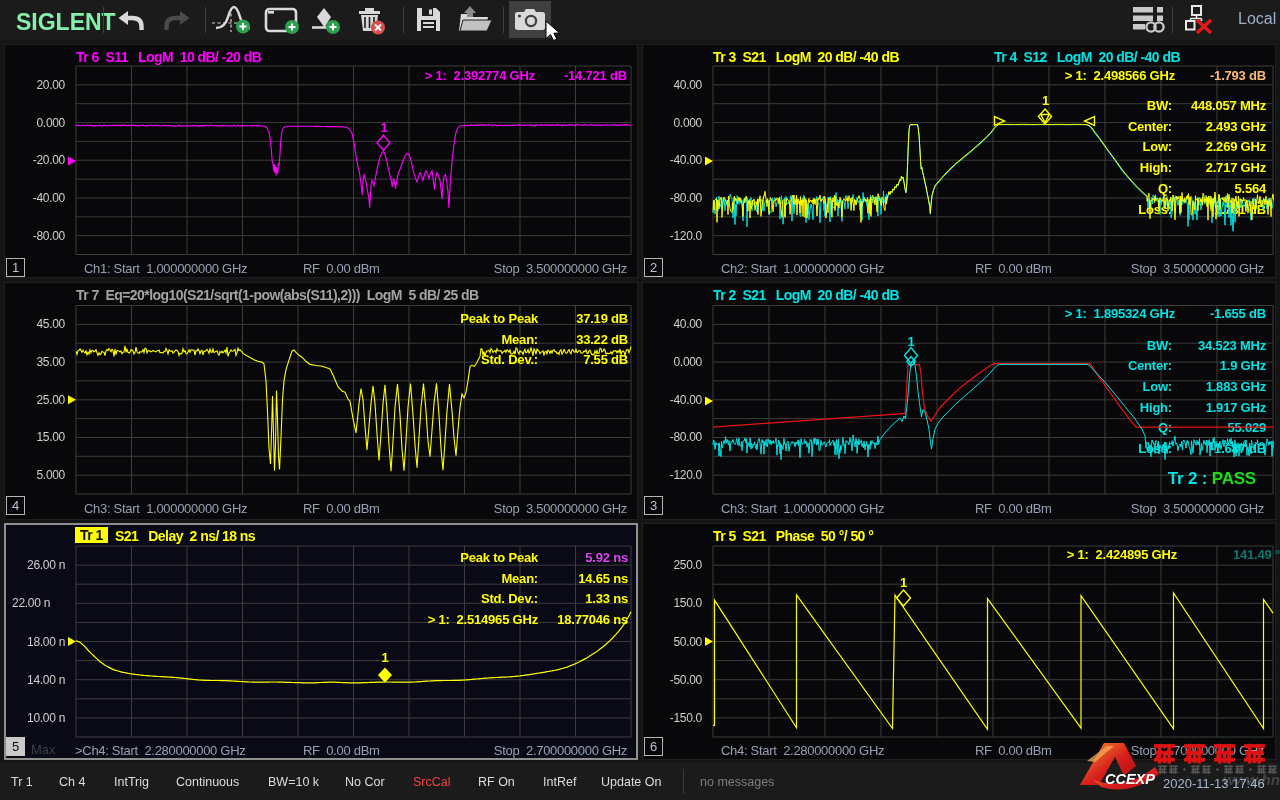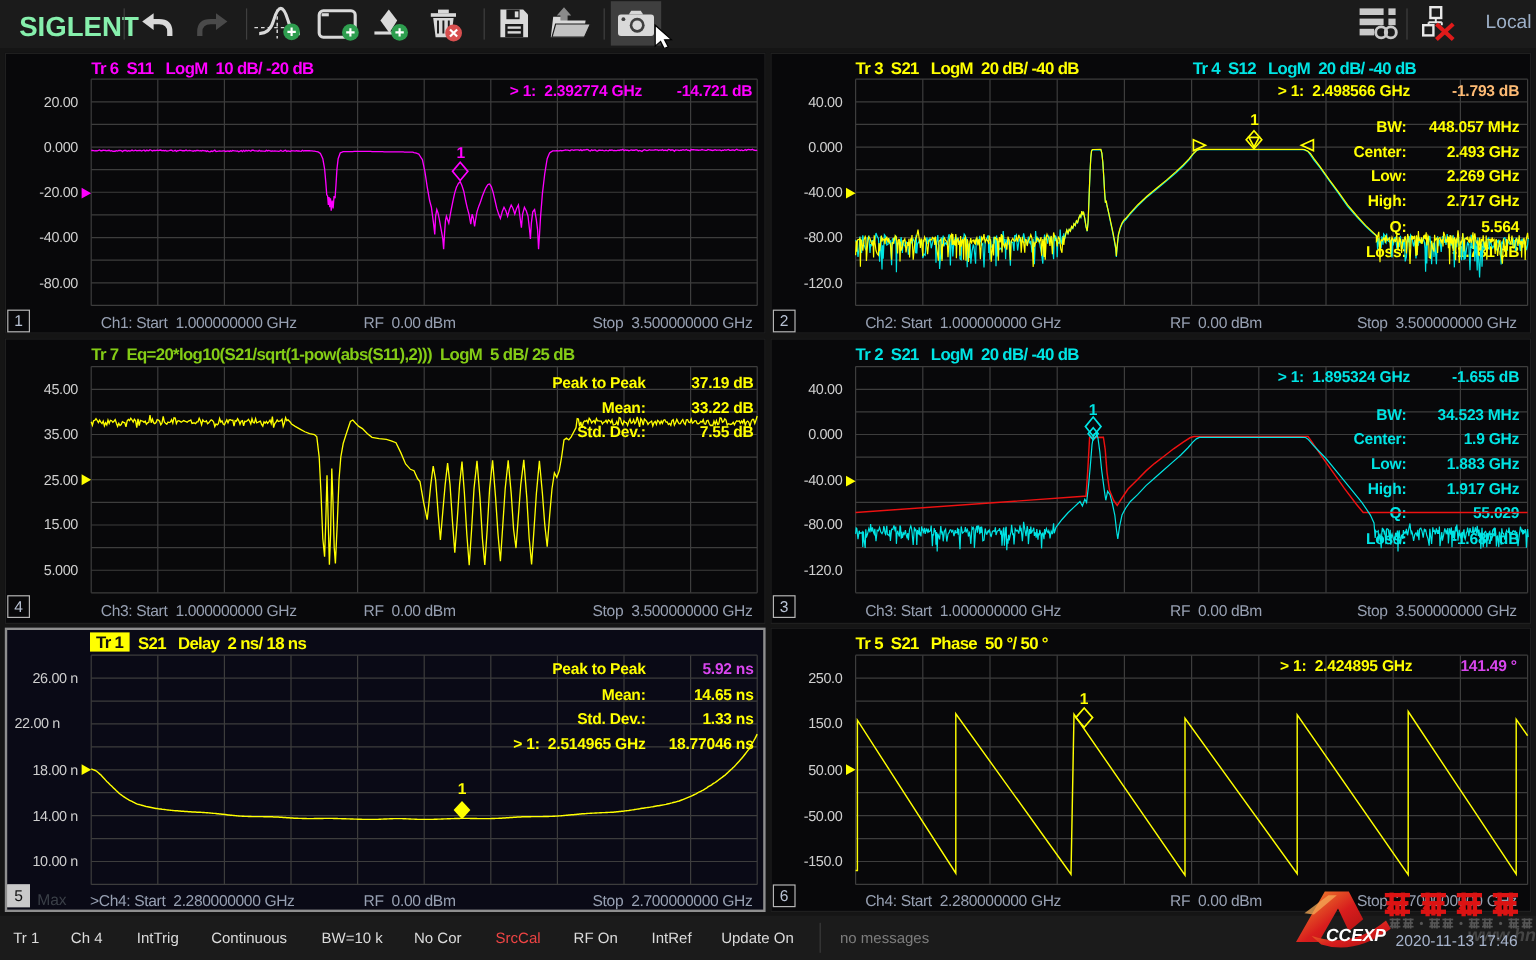--- a/index.html
+++ b/index.html
@@ -225,20 +225,21 @@
     <div class="ro ror" style="top:76px;left:380px;width:150px;color:#00e4e4">Center:</div>
     <div class="ro ror" style="top:76px;left:480px;width:144px;color:#00e4e4">1.9 GHz</div>
     <div class="ro ror" style="top:97px;left:380px;width:150px;color:#00e4e4">Low:</div>
     <div class="ro ror" style="top:97px;left:480px;width:144px;color:#00e4e4">1.883 GHz</div>
     <div class="ro ror" style="top:118px;left:380px;width:150px;color:#00e4e4">High:</div>
     <div class="ro ror" style="top:118px;left:480px;width:144px;color:#00e4e4">1.917 GHz</div>
     <div class="ro ror" style="top:138px;left:380px;width:150px;color:#00e4e4">Q:</div>
     <div class="ro ror" style="top:138px;left:480px;width:144px;color:#00e4e4">55.029</div>
     <div class="ro ror" style="top:159px;left:380px;width:150px;color:#00e4e4">Loss:</div>
     <div class="ro ror" style="top:159px;left:480px;width:144px;color:#00e4e4">-1.687 dB</div>
+    <div class="ro ror" style="top:187px;left:380px;width:234px;color:#00e4e4;font-size:17px">Tr 2 : <span style="color:#19dd19">PASS</span></div>
     <div class="ft" style="left:79px;top:218.5px">Ch3: Start  1.000000000 GHz</div>
     <div class="ft" style="left:333px;top:218.5px">RF&nbsp; 0.00 dBm</div>
     <div class="ft" style="left:0;top:218.5px;width:622px;text-align:right">Stop  3.500000000 GHz</div>
     <div class="nb">3</div>
     <svg class="ly t" width="634" height="238">
       <polyline points="71.0,145.1 261.0,131.6 263.0,131.6 264.5,109.5 266.0,82.6 277.5,82.3 279.0,92.5 280.5,111.4 282.5,126.4 286.0,134.9 289.0,139.2 293.0,133.0 298.0,125.5 306.0,117.5 313.0,110.4 320.0,104.3 328.0,98.2 336.0,92.0 344.0,86.4 350.0,82.6 353.0,81.7 448.0,81.7 451.0,85.9 458.0,96.3 468.0,110.4 478.0,124.6 488.0,137.8 494.0,145.1 631.0,145.1" fill="none" stroke="#ee1111" stroke-width="1.2"></polyline>
       <polyline points="71.0,162.9 71.5,158.0 72.0,158.5 73.0,167.4 74.0,160.3 74.5,162.4 75.0,162.1 76.0,162.3 76.5,161.5 77.0,173.9 77.5,160.9 78.0,167.5 79.0,174.7 79.5,159.0 80.0,165.9 81.0,162.8 82.0,158.4 83.0,161.7 83.5,154.7 84.0,159.2 84.5,161.0 85.0,157.4 85.5,159.3 86.0,161.8 86.5,163.0 87.0,158.6 88.0,169.0 89.0,159.8 90.0,160.4 91.0,157.4 92.0,161.4 92.5,162.1 93.0,162.7 94.0,160.6 94.5,156.4 95.0,158.1 95.5,162.5 96.0,163.4 96.5,159.8 97.0,156.1 97.5,163.5 98.0,163.5 99.0,164.4 99.5,159.7 100.0,168.8 101.0,159.0 102.0,159.2 103.0,155.9 104.0,160.8 104.5,156.8 105.0,171.2 105.5,163.2 106.0,160.3 107.0,163.8 107.5,165.1 108.0,155.9 108.5,157.4 109.0,166.9 109.5,161.2 110.0,166.3 111.0,162.2 111.5,163.3 112.0,162.3 112.5,159.8 113.0,163.1 114.0,166.7 114.5,162.2 115.0,168.1 115.5,163.4 116.0,159.1 117.0,156.3 117.5,157.9 118.0,161.2 119.0,172.2 120.0,157.5 120.5,160.6 121.0,158.7 121.5,161.5 122.0,172.2 122.5,159.7 123.0,161.6 123.5,163.3 124.0,157.5 124.5,164.1 125.0,162.7 125.5,165.0 126.0,156.7 126.5,160.1 127.0,158.4 127.5,161.7 128.0,161.0 128.5,157.9 129.0,162.9 130.0,159.0 131.0,161.2 131.5,158.6 132.0,161.3 132.5,160.9 133.0,160.7 133.5,159.5 134.0,156.0 135.0,173.2 135.5,163.0 136.0,164.3 136.5,158.1 137.0,161.4 137.5,159.7 138.0,171.9 138.5,161.4 139.0,177.6 139.5,162.7 140.0,164.2 141.0,167.5 142.0,156.3 142.5,161.0 143.0,162.7 143.5,161.7 144.0,169.1 145.0,160.7 146.0,159.0 147.0,169.3 148.0,163.1 148.5,162.2 149.0,161.8 149.5,159.9 150.0,159.5 150.5,159.7 151.0,161.3 152.0,160.0 153.0,164.8 154.0,159.8 154.5,162.1 155.0,161.8 155.5,161.8 156.0,157.8 156.5,163.6 157.0,158.8 158.0,175.6 158.5,163.6 159.0,156.7 160.0,162.3 161.0,161.4 162.0,160.3 162.5,157.2 163.0,161.7 164.0,159.1 164.5,160.3 165.0,165.1 165.5,163.9 166.0,160.9 167.0,171.3 168.0,157.7 168.5,158.7 169.0,157.5 169.5,158.5 170.0,174.6 171.0,159.9 172.0,156.2 172.5,161.9 173.0,156.3 173.5,156.4 174.0,159.2 174.5,163.1 175.0,157.1 175.5,162.2 176.0,156.8 176.5,159.7 177.0,168.7 178.0,168.1 179.0,158.4 180.0,163.1 180.5,163.1 181.0,161.1 181.5,160.3 182.0,161.3 182.5,159.8 183.0,161.5 183.5,164.6 184.0,165.0 185.0,161.0 185.5,160.4 186.0,160.2 186.5,160.9 187.0,160.2 187.5,157.4 188.0,163.8 189.0,160.8 190.0,160.0 190.5,159.9 191.0,158.2 192.0,163.6 192.5,160.1 193.0,172.7 194.0,159.3 194.5,157.6 195.0,172.7 196.0,158.7 196.5,156.9 197.0,176.6 197.5,166.9 198.0,171.0 198.5,163.6 199.0,168.3 200.0,163.1 200.5,161.4 201.0,155.3 202.0,163.9 202.5,162.4 203.0,171.8 204.0,158.6 205.0,160.4 206.0,160.0 207.0,162.7 208.0,155.7 208.5,159.7 209.0,158.9 210.0,168.9 210.5,162.4 211.0,152.9 211.5,155.7 212.0,159.2 212.5,161.7 213.0,164.9 214.0,156.4 214.5,159.0 215.0,171.4 216.0,158.9 216.5,162.9 217.0,156.8 217.5,162.3 218.0,161.1 219.0,159.2 219.5,157.8 220.0,164.6 220.5,161.5 221.0,163.1 221.5,166.0 222.0,158.9 223.0,167.8 223.5,162.4 224.0,164.1 224.5,159.5 225.0,162.0 225.5,163.2 226.0,175.1 226.5,162.7 227.0,162.2 227.5,164.2 228.0,167.4 228.5,158.8 229.0,163.3 230.0,158.6 230.5,160.0 231.0,161.2 231.5,161.9 232.0,160.2 232.5,161.7 233.0,166.6 234.0,160.6 235.0,163.1 236.0,154.1 236.5,162.4 238.0,157.5 243.0,150.9 248.0,145.3 253.0,140.6 256.0,137.8 258.0,135.9 260.0,139.6 262.0,134.0 263.5,136.8 265.0,123.6 266.5,107.6 268.0,88.7 269.5,79.8 271.5,78.8 273.0,83.1 274.5,94.4 276.0,109.5 277.5,120.8 278.5,128.3 279.5,134.9 281.0,127.4 283.0,130.2 285.0,137.8 287.0,147.2 288.5,160.4 289.5,167.0 291.0,156.6 293.0,147.2 296.0,141.5 300.0,135.9 306.0,130.2 313.0,122.7 320.0,116.5 328.0,109.5 335.0,103.3 342.0,97.2 348.0,91.1 352.0,86.4 355.0,83.7 357.5,82.5 359.0,82.4 362.0,82.4 365.0,82.4 368.0,82.4 371.0,82.4 374.0,82.4 377.0,82.4 380.0,82.4 383.0,82.4 386.0,82.4 389.0,82.4 392.0,82.4 395.0,82.4 398.0,82.4 401.0,82.4 404.0,82.4 407.0,82.4 410.0,82.4 413.0,82.4 416.0,82.4 419.0,82.4 422.0,82.4 425.0,82.4 428.0,82.4 431.0,82.4 434.0,82.4 437.0,82.4 440.0,82.4 443.0,82.4 446.0,82.6 448.0,84.0 453.0,89.7 463.0,100.1 473.0,112.3 483.0,124.6 493.0,136.8 500.0,147.2 503.0,153.8 504.0,166.2 504.5,160.3 505.0,161.1 506.0,160.9 506.5,160.4 507.0,169.4 507.5,164.9 508.0,162.6 509.0,174.8 509.5,162.1 510.0,157.9 510.5,160.2 511.0,159.5 511.5,162.3 512.0,161.2 513.0,171.4 513.5,158.9 514.0,158.6 515.0,159.3 516.0,167.9 516.5,159.4 517.0,172.0 517.5,164.3 518.0,162.9 519.0,166.5 520.0,169.2 520.5,166.0 521.0,162.0 522.0,164.6 522.5,160.2 523.0,177.6 523.5,162.4 524.0,159.9 525.0,171.4 526.0,164.2 526.5,163.8 527.0,167.1 527.5,159.8 528.0,162.8 529.0,161.3 529.5,162.2 530.0,158.7 531.0,164.2 532.0,158.6 533.0,154.2 533.5,159.5 534.0,162.4 534.5,161.0 535.0,162.4 536.0,168.7 537.0,163.4 538.0,162.0 539.0,165.0 539.5,159.6 540.0,164.7 540.5,168.1 541.0,158.9 542.0,158.1 543.0,160.6 544.0,166.1 545.0,158.6 545.5,160.9 546.0,159.1 547.0,164.3 547.5,165.6 548.0,167.0 549.0,172.7 549.5,158.7 550.0,162.7 551.0,171.2 552.0,157.5 552.5,160.7 553.0,160.9 553.5,160.3 554.0,163.3 554.5,161.2 555.0,158.3 556.0,162.8 556.5,159.8 557.0,162.9 557.5,156.7 558.0,173.1 559.0,165.1 559.5,161.4 560.0,168.5 561.0,163.9 562.0,158.3 563.0,162.0 563.5,160.7 564.0,163.4 564.5,158.1 565.0,170.8 566.0,158.3 567.0,163.5 567.5,157.5 568.0,174.0 568.5,160.4 569.0,166.6 569.5,160.2 570.0,168.0 571.0,156.7 571.5,160.9 572.0,155.2 572.5,160.8 573.0,168.6 574.0,159.5 575.0,165.6 576.0,163.2 576.5,161.3 577.0,166.0 577.5,160.9 578.0,159.1 578.5,166.1 579.0,167.4 580.0,161.8 580.5,161.2 581.0,157.6 581.5,160.3 582.0,164.8 583.0,158.1 583.5,160.5 584.0,161.6 585.0,161.4 585.5,156.7 586.0,162.6 587.0,160.1 587.5,157.4 588.0,160.8 588.5,161.9 589.0,156.1 590.0,164.7 590.5,159.4 591.0,164.6 591.5,161.7 592.0,175.2 593.0,157.8 594.0,174.1 595.0,161.7 596.0,160.8 596.5,162.2 597.0,174.1 597.5,162.7 598.0,168.5 599.0,161.5 599.5,160.9 600.0,165.3 601.0,168.5 601.5,162.5 602.0,159.7 603.0,158.4 603.5,164.8 604.0,157.9 604.5,162.9 605.0,173.4 605.5,165.3 606.0,164.8 607.0,173.9 607.5,161.1 608.0,162.6 609.0,171.9 609.5,158.2 610.0,162.0 611.0,162.6 612.0,167.7 613.0,161.7 613.5,160.1 614.0,161.2 615.0,161.6 615.5,157.7 616.0,162.8 617.0,161.6 618.0,162.5 618.5,161.0 619.0,160.3 620.0,161.4 620.5,160.5 621.0,160.7 621.5,164.8 622.0,161.3 623.0,173.2 624.0,164.2 624.5,160.9 625.0,156.9 625.5,158.5 626.0,160.7 626.5,159.9 627.0,163.4 627.5,159.8 628.0,162.2 628.5,161.7 629.0,159.0 629.5,160.8 630.0,174.4 631.0,158.8 631.5,165.6" fill="none" stroke="#00e4e4" stroke-width="1.0"></polyline>
       <polygon points="63,114.5 71,119 63,123.5" fill="#ffff00"></polygon>
       <polygon points="269,65.5 275.5,73.5 269,81.5 262.5,73.5" fill="none" stroke="#00e4e4" stroke-width="1.4"></polygon>
       <polygon points="269,74.5 273.2,79.5 269,84.5 264.8,79.5" fill="none" stroke="#00e4e4" stroke-width="1.4"></polygon>
@@ -263,21 +264,21 @@
       <line x1="72" y1="61.2" x2="627" y2="61.2" stroke="#3d3d3d" stroke-width="1"></line>
       <line x1="72" y1="80.1" x2="627" y2="80.1" stroke="#3d3d3d" stroke-width="1"></line>
       <line x1="72" y1="98.9" x2="627" y2="98.9" stroke="#3d3d3d" stroke-width="1"></line>
       <line x1="72" y1="117.8" x2="627" y2="117.8" stroke="#3d3d3d" stroke-width="1"></line>
       <line x1="72" y1="136.6" x2="627" y2="136.6" stroke="#3d3d3d" stroke-width="1"></line>
       <line x1="72" y1="155.5" x2="627" y2="155.5" stroke="#3d3d3d" stroke-width="1"></line>
       <line x1="72" y1="174.3" x2="627" y2="174.3" stroke="#3d3d3d" stroke-width="1"></line>
       <line x1="72" y1="193.2" x2="627" y2="193.2" stroke="#3d3d3d" stroke-width="1"></line>
       <line x1="72" y1="212.0" x2="627" y2="212.0" stroke="#3d3d3d" stroke-width="1"></line>
     </svg>
-    <div class="title" style="left:72px;color:#84cc16">Tr 7&nbsp; Eq=20*log10(S21/sqrt(1-pow(abs(S11),2)))&nbsp; LogM&nbsp; 5 dB/ 25 dB</div>
+    <div class="title" style="left:72px;color:#a3a3a3">Tr 7&nbsp; Eq=20*log10(S21/sqrt(1-pow(abs(S11),2)))&nbsp; LogM&nbsp; 5 dB/ 25 dB</div>
     <div class="ax" style="top:35px;width:61px">45.00</div>
     <div class="ax" style="top:73px;width:61px">35.00</div>
     <div class="ax" style="top:111px;width:61px">25.00</div>
     <div class="ax" style="top:148px;width:61px">15.00</div>
     <div class="ax" style="top:186px;width:61px">5.000</div>
     <div class="ro ror" style="top:29px;left:380px;width:154px;color:#ffff00">Peak to Peak</div>
     <div class="ro ror" style="top:29px;left:480px;width:144px;color:#ffff00">37.19 dB</div>
     <div class="ro ror" style="top:49.7px;left:380px;width:154px;color:#ffff00">Mean:</div>
     <div class="ro ror" style="top:49.7px;left:480px;width:144px;color:#ffff00">33.22 dB</div>
     <div class="ro ror" style="top:70.4px;left:380px;width:154px;color:#ffff00">Std. Dev.:</div>
@@ -368,21 +369,21 @@
       <line x1="71" y1="194.9" x2="631" y2="194.9" stroke="#3d3d3d" stroke-width="1"></line>
       <line x1="71" y1="214.0" x2="631" y2="214.0" stroke="#3d3d3d" stroke-width="1"></line>
     </svg>
     <div class="title" style="left:71px;color:#ffff00">Tr 5&nbsp; S21&nbsp;&nbsp; Phase&nbsp; 50 °/ 50 °</div>
     <div class="ax" style="top:35px;width:60px">250.0</div>
     <div class="ax" style="top:73px;width:60px">150.0</div>
     <div class="ax" style="top:112px;width:60px">50.00</div>
     <div class="ax" style="top:150px;width:60px">-50.00</div>
     <div class="ax" style="top:188px;width:60px">-150.0</div>
     <div class="ro ror" style="top:24px;left:340px;width:195px;color:#ffff00">&gt; 1:  2.424895 GHz</div>
-    <div class="ro ror" style="top:24px;left:480px;width:142px;color:#d946ef">141.49 °</div>
+    <div class="ro ror" style="top:24px;left:496px;width:142px;color:#0f766e">141.49 °</div>
     <div class="ft" style="left:79px;top:220px">Ch4: Start  2.280000000 GHz</div>
     <div class="ft" style="left:333px;top:220px">RF&nbsp; 0.00 dBm</div>
     <div class="ft" style="left:0;top:220px;width:622px;text-align:right">Stop  2.700000000 GHz</div>
     <div class="nb">6</div>
     <svg class="ly t" width="634" height="237">
       <polyline points="71.0,202.4 72.5,202.4 72.5,77.1 154.5,204.7 154.5,71.8 250.5,205.5 253.0,72.2 345.5,206.3 345.5,75.6 439.0,205.1 439.0,72.6 531.5,205.9 531.5,69.9 621.5,205.5 621.5,76.4 631.0,90.1" fill="none" stroke="#ffff00" stroke-width="1.2"></polyline>
       <polygon points="63,113.9 71,118.4 63,122.9" fill="#ffff00"></polygon>
       <polygon points="261.5,67 268.5,75 261.5,83 254.5,75" fill="none" stroke="#ffff00" stroke-width="1.4"></polygon>
       <text x="261.5" y="64" fill="#ffff00" font-size="13" font-weight="bold" text-anchor="middle" font-family="Liberation Sans, sans-serif">1</text>
     </svg>

